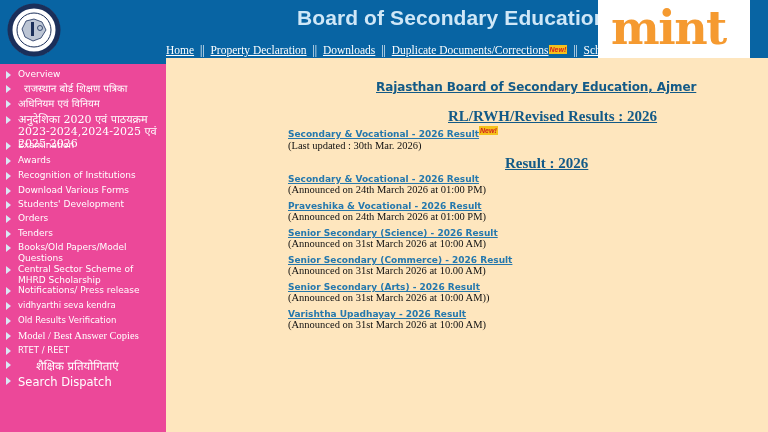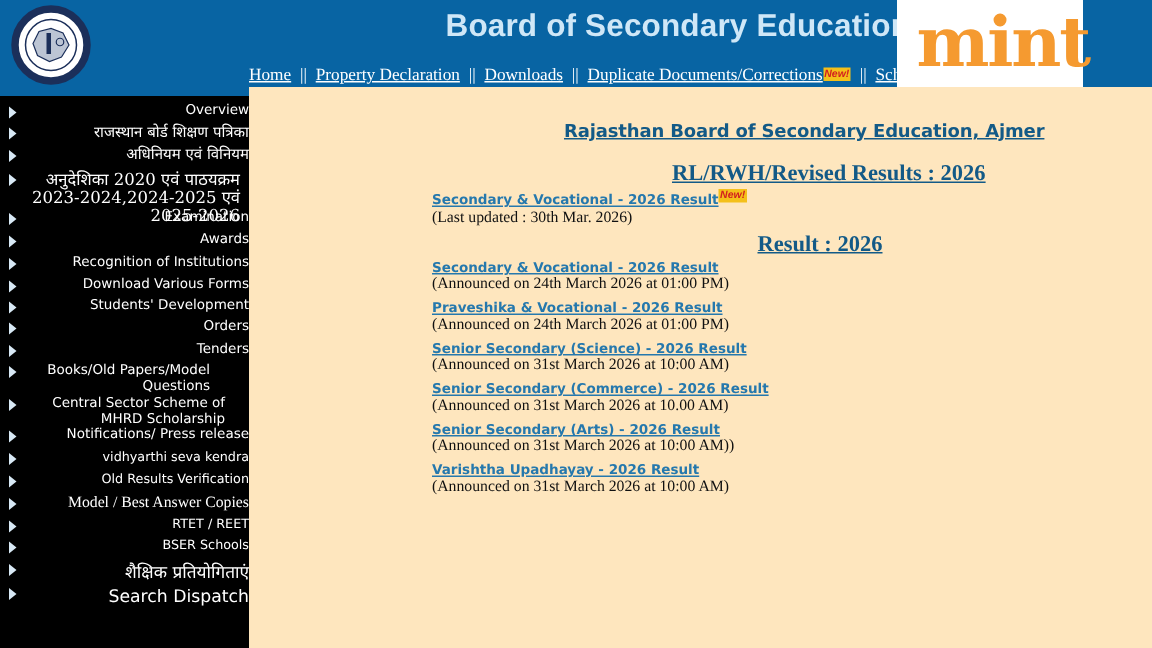--- a/index.html
+++ b/index.html
@@ -8,33 +8,33 @@
 
   .header { position:absolute; left:0; top:0; width:768px; height:58px; background:#0864a3; }
   .logo { position:absolute; left:4px; top:3px; width:60px; height:54px; }
   .site-title { position:absolute; left:297px; top:6px; font-family:"Liberation Sans", sans-serif; font-weight:bold; font-size:21px; color:#cfe7f7; letter-spacing:0.1px; white-space:nowrap; }
 
   .topnav { position:absolute; left:166px; top:44px; height:14px; font-family:"Liberation Serif", serif; font-size:11.5px; color:#fff; white-space:nowrap; }
   .topnav a { color:#fff; text-decoration:underline; }
   .topnav .sep { margin:0 3px; }
   .new-badge { display:inline-block; background:#f4c01a; color:#d32020; font-family:"Liberation Sans", sans-serif; font-size:7px; font-weight:bold; font-style:italic; padding:0 1px; line-height:9px; vertical-align:top; margin-top:1px; }
 
-  .sidebar { position:absolute; left:0; top:64px; width:166px; height:368px; background:#000000;text-align:right; }
+  .sidebar { position:absolute; left:0; top:64px; width:166px; height:368px; background:#ec4899; }
   .side-item { position:relative; padding-left:18px; color:#fff; font-family:"DejaVu Sans", sans-serif; font-size:9px; line-height:11px; }
   .side-item .arrow { position:absolute; left:6px; top:2px; width:0; height:0; border-top:4px solid transparent; border-bottom:4px solid transparent; border-left:5px solid #d8e9f5; }
   .side-item.serif { font-family:"DejaVu Serif", serif; font-size:10px; }
   .side-item.big { font-size:11.5px; line-height:14px; }
 
   .content { position:absolute; left:166px; top:58px; width:602px; height:374px; background:#fee6be; }
   .main-title { position:absolute; left:210px; top:22px; font-weight:bold; font-size:12px; color:#135a87; text-decoration:underline; font-family:"DejaVu Sans", sans-serif; letter-spacing:-0.1px; white-space:nowrap; }
   .section-title { position:absolute; font-weight:bold; font-size:15px; color:#135a87; text-decoration:underline; font-family:Liberation Serif, serif; white-space:nowrap; }
   .result-link { position:absolute; left:122px; font-weight:bold; font-size:9px; color:#2578ad; text-decoration:underline; font-family:"DejaVu Sans", sans-serif; white-space:nowrap; }
   .result-note { position:absolute; left:122px; font-size:10.5px; color:#111; font-family:Liberation Serif, serif; white-space:nowrap; }
 
-  .mint { position:absolute; left:598px; top:0; width:124px; height:66px; background:#fff; border-radius:0 0 8px 8px; }
+  .mint { position:absolute; left:598px; top:0; width:152px; height:66px; background:#fff; border-radius:0 0 8px 8px; }
   .mint-text { position:absolute; left:13px; top:1px; font-family:"DejaVu Serif", serif; font-weight:bold; font-size:46px; color:#f59a30; letter-spacing:-1.5px; line-height:54px; }
 </style>
 </head>
 <body>
 
 <div class="header">
   <svg class="logo" viewBox="0 0 60 54">
     <circle cx="30" cy="27" r="26" fill="#fff"></circle>
     <circle cx="30" cy="27" r="24" fill="none" stroke="#1b2f5a" stroke-width="5"></circle>
     <circle cx="30" cy="27" r="17" fill="#fff" stroke="#1b2f5a" stroke-width="1"></circle>
@@ -76,21 +76,20 @@
     <div class="side-item" style="height:14px;"><span class="arrow"></span><span>Students' Development</span></div>
     <div class="side-item" style="height:15px;"><span class="arrow"></span><span>Orders</span></div>
     <div class="side-item" style="height:14px;"><span class="arrow"></span><span>Tenders</span></div>
     <div class="side-item" style="height:22px;width:140px;line-height:10.5px;"><span class="arrow"></span><span>Books/Old Papers/Model Questions</span></div>
     <div class="side-item" style="height:21px;width:150px;line-height:10.5px;"><span class="arrow"></span><span>Central Sector Scheme of MHRD Scholarship</span></div>
     <div class="side-item" style="height:15px;"><span class="arrow"></span><span>Notifications/ Press release</span></div>
     <div class="side-item" style="height:15px;font-size:8.5px;"><span class="arrow"></span><span>vidhyarthi seva kendra</span></div>
     <div class="side-item" style="height:15px;font-size:8.5px;"><span class="arrow"></span><span>Old Results Verification</span></div>
     <div class="side-item" style="height:15px;font-family:'Liberation Serif',serif;font-size:10.5px;"><span class="arrow"></span><span>Model / Best Answer Copies</span></div>
     <div class="side-item" style="height:14px;font-size:8.5px;"><span class="arrow"></span><span>RTET / REET</span></div>
-    <div class="side-item" style="height:15px;font-size:8.5px;"><span class="arrow"></span><span>BSER Schools</span></div>
     <div class="side-item serif big" style="height:16px;padding-left:36px;"><span class="arrow"></span><span>शैक्षिक प्रतियोगिताएं</span></div>
     <div class="side-item big" style="height:16px;"><span class="arrow"></span><span>Search Dispatch</span></div>
   </div>
 </div>
 
 <div class="content">
   <div class="main-title">Rajasthan Board of Secondary Education, Ajmer</div>
 
   <div class="section-title" style="left:282px;top:50px;">RL/RWH/Revised Results : 2026</div>
   <div class="result-link" style="top:71px;"><span>Secondary &amp; Vocational - 2026 Result</span><span class="new-badge" style="margin-top:-3px;">New!</span></div>

